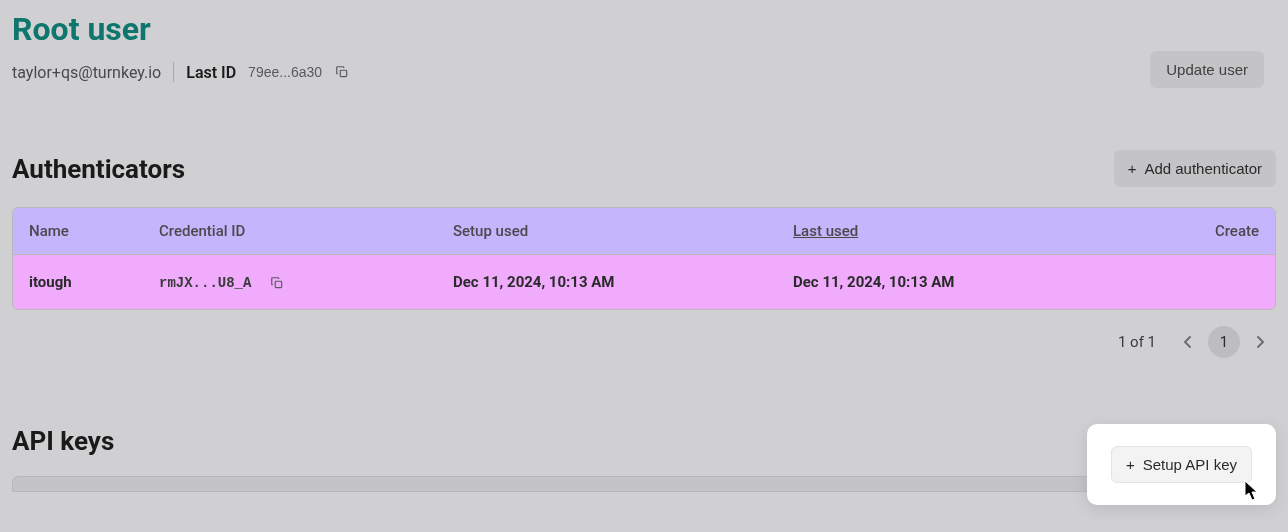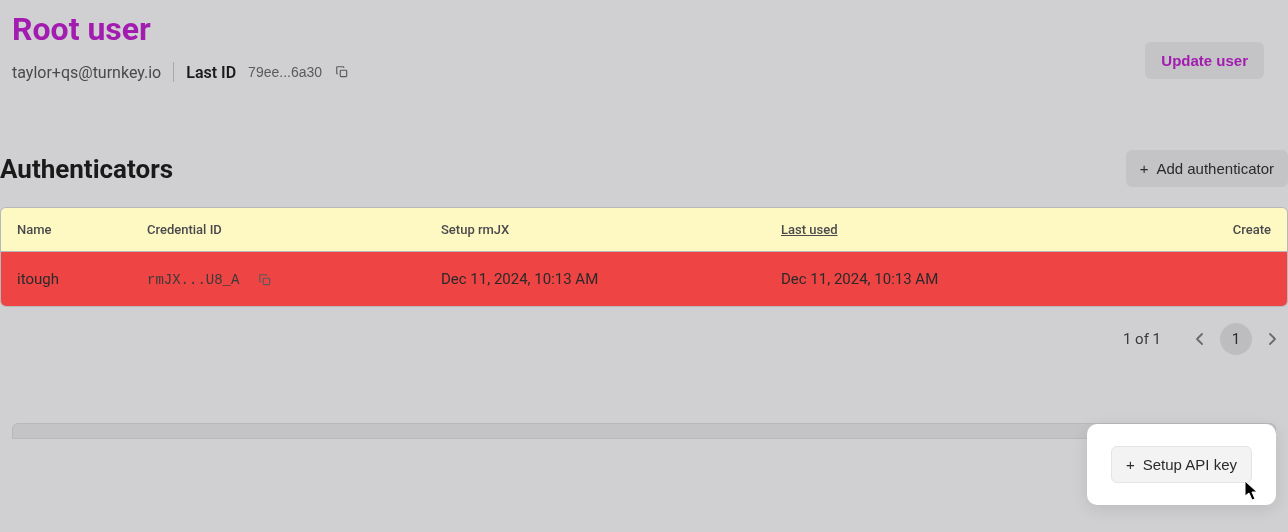--- a/index.html
+++ b/index.html
@@ -15,21 +15,21 @@
       overflow: hidden;
       position: relative;
       color: #1a1a1a;
     }
     .header-section {
       padding: 10px 12px 24px 12px;
     }
     .page-title {
       font-size: 32px;
       font-weight: 700;
-      color: #a21caf;
+      color: #0f766e;
       margin-bottom: 14px;
     }
     .user-meta-row {
       display: flex;
       align-items: center;
       gap: 12px;
     }
     .email {
       font-size: 16px;
       color: #4a4a4d;
@@ -57,33 +57,33 @@
       display: inline-flex;
       align-items: center;
       justify-content: center;
     }
     .copy-icon svg {
       width: 14px;
       height: 14px;
     }
     .update-user-btn {
       position: absolute;
-      top: 42px;
+      top: 51px;
       right: 24px;
       background-color: #c4c4c7;
       border: none;
       border-radius: 6px;
       padding: 10px 16px;
       font-size: 15px;
-      font-weight: 700;
-      color: #a21caf;
+      font-weight: 400;
+      color: #404040;
       cursor: pointer;
     }
     .section {
-      padding: 0 0;
+      padding: 0 12px;
       margin-top: 44px;
     }
     .section-header {
       display: flex;
       justify-content: space-between;
       align-items: center;
       margin-bottom: 20px;
     }
     .section-title {
       font-size: 26px;
@@ -110,50 +110,51 @@
     .table-container {
       border: 1px solid #b8b8bb;
       border-radius: 6px;
       overflow: hidden;
     }
     .table {
       width: 100%;
       border-collapse: collapse;
     }
     .table thead th {
-      background-color: #fef9c3;
+      background-color: #c4b5fd;
       text-align: left;
       padding: 14px 16px;
-      font-size: 13px;
+      font-size: 15px;
       font-weight: 500;
       color: #4a4a4d;
       border-bottom: 1px solid #b8b8bb;
     }
     .table thead th.actions-col {
       text-align: right;
     }
     .table tbody td {
       padding: 18px 16px;
       font-size: 15px;
       color: #2a2a2a;
-      background-color: #ef4444;
+      background-color: #f0abfc;
+      font-weight: bold;
     }
     .credential-id {
       font-family: "SFMono-Regular", Consolas, "Liberation Mono", Menlo, monospace;
       font-size: 14px;
       color: #3a3a3a;
       display: inline-flex;
       align-items: center;
       gap: 18px;
     }
     .pagination {
       display: flex;
       justify-content: flex-end;
       align-items: center;
-      gap: 27px;
+      gap: 20px;
       margin-top: 16px;
       padding-right: 4px;
     }
     .page-count {
       font-size: 15px;
       color: #3a3a3a;
     }
     .page-nav {
       display: flex;
       align-items: center;
@@ -264,21 +265,21 @@
       <span>Add authenticator</span>
     </button>
   </div>
 
   <div class="table-container">
     <table class="table">
       <thead>
         <tr>
           <th class="col-name">Name</th>
           <th class="col-cred">Credential ID</th>
-          <th class="col-setup">Setup rmJX</th>
+          <th class="col-setup">Setup used</th>
           <th class="col-last">Last used</th>
           <th class="actions-col">Create</th>
         </tr>
       </thead>
       <tbody>
         <tr>
           <td>itough</td>
           <td>
             <span class="credential-id">
               <span>rmJX...U8_A</span>
@@ -310,20 +311,23 @@
       <button class="chevron-btn">
         <svg width="8" height="12" viewBox="0 0 8 12">
             <path d="M2 1l5 5-5 5" fill="none" stroke="currentColor" stroke-width="1.8" stroke-linecap="round" stroke-linejoin="round"></path>
           </svg>
       </button>
     </div>
   </div>
 </div>
 
 <div class="api-keys-section">
+  <div class="api-keys-header">
+    <h2 class="section-title">API keys</h2>
+  </div>
   <div class="api-table-start"></div>
 </div>
 
 <div class="highlight-box">
   <button class="create-api-key-btn">
     <span class="plus-icon">+</span>
     <span>Setup API key</span>
   </button>
 </div>
 

